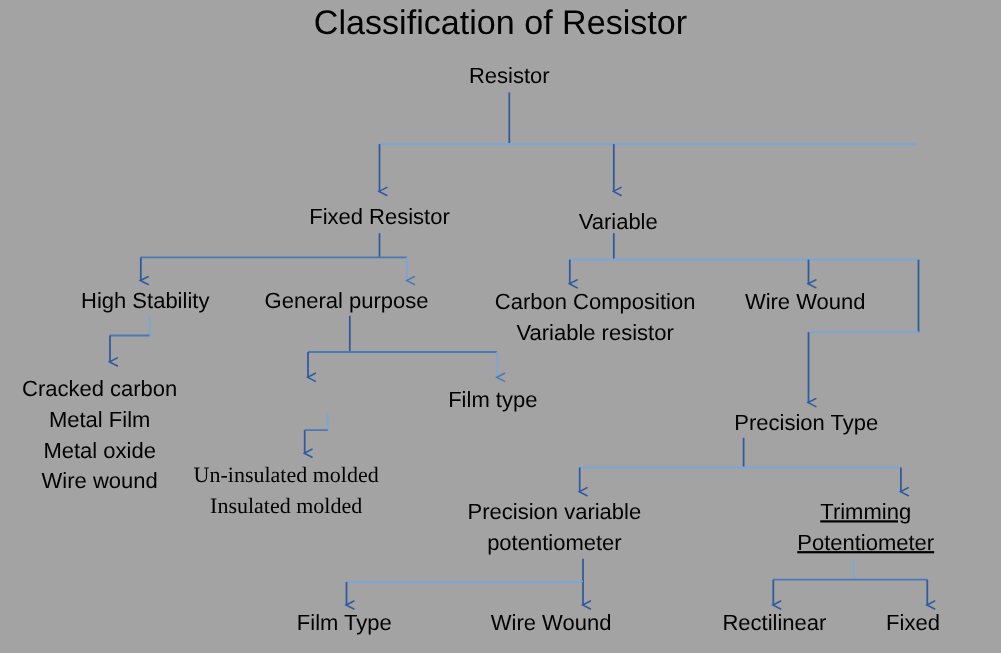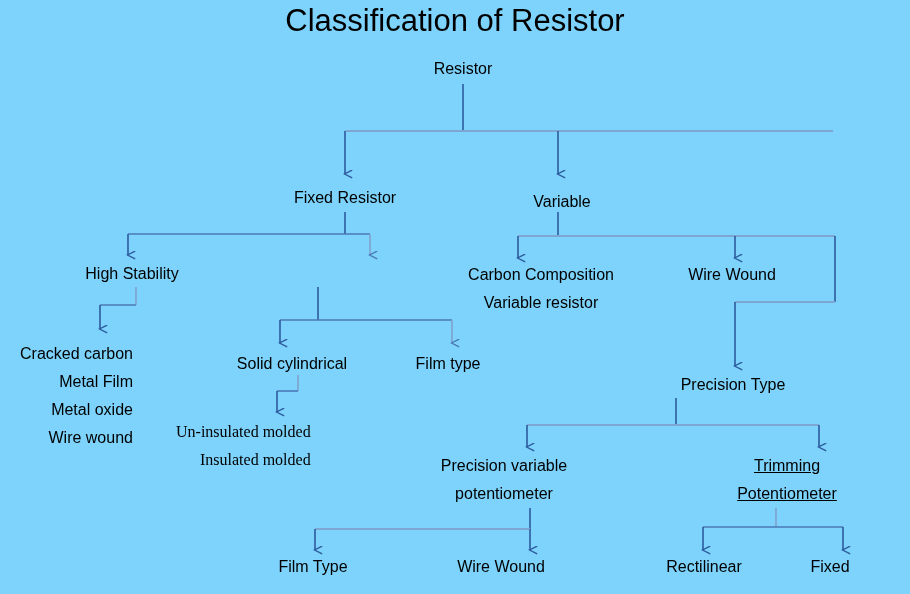--- a/index.html
+++ b/index.html
@@ -8,45 +8,45 @@
     background: #ffffff;
   }
   body {
     font-family: "Liberation Sans", sans-serif;
     color: #000000;
   }
   #canvas {
     position: relative;
     width: 910px;
     height: 594px;
-    background: #7dd3fc;
+    background: #a3a3a3;
     overflow: hidden;
   }
   #edges {
     position: absolute;
     left: 0;
     top: 0;
     width: 910px;
     height: 594px;
     pointer-events: none;
   }
   .node {
     position: absolute;
     white-space: pre;
     line-height: 28px;
-    font-size: 16px;
+    font-size: 20px;
     color: #000000;
     font-family: "Liberation Sans", sans-serif;
   }
   .node.center {
     text-align: center;
     transform: translateX(-50%);
   }
   .node.left {
-    text-align: right;
+    text-align: center;
   }
   .title {
     position: absolute;
     left: 455px;
     top: 2px;
     transform: translateX(-50%);
     font-size: 31px;
     line-height: 38px;
     white-space: pre;
     color: #000000;
@@ -139,32 +139,32 @@
   </svg>
 
   <div class="node center" style="left:463px; top:55px;">Resistor</div>
 
   <div class="node center" style="left:345px; top:184px;">Fixed Resistor</div>
 
   <div class="node center" style="left:562px; top:188px;">Variable</div>
 
   <div class="node center" style="left:132px; top:260px;text-align:right;">High Stability</div>
 
+  <div class="node center" style="left:315px; top:260px;">General purpose</div>
 
   <div class="node center" style="left:541px; top:261px;">Carbon Composition
 Variable resistor</div>
 
   <div class="node center" style="left:732px; top:261px;">Wire Wound</div>
 
   <div class="node left" style="left:20px; top:340px;">Cracked carbon
 Metal Film
 Metal oxide
 Wire wound</div>
 
-  <div class="node center" style="left:292px; top:350px;">Solid cylindrical</div>
 
   <div class="node center" style="left:448px; top:350px;">Film type</div>
 
   <div class="node left" style="left:176px; top:418px;font-family:Liberation Serif, serif;">Un-insulated molded
 Insulated molded</div>
 
   <div class="node center" style="left:733px; top:371px;">Precision Type</div>
 
   <div class="node center" style="left:504px; top:452px;">Precision variable
 potentiometer</div>

